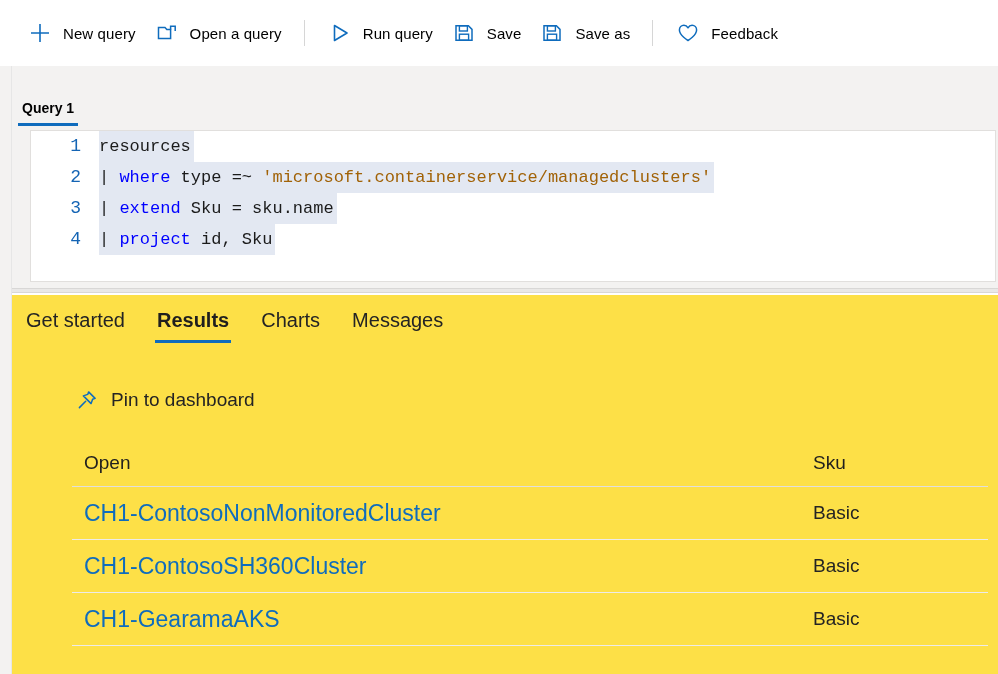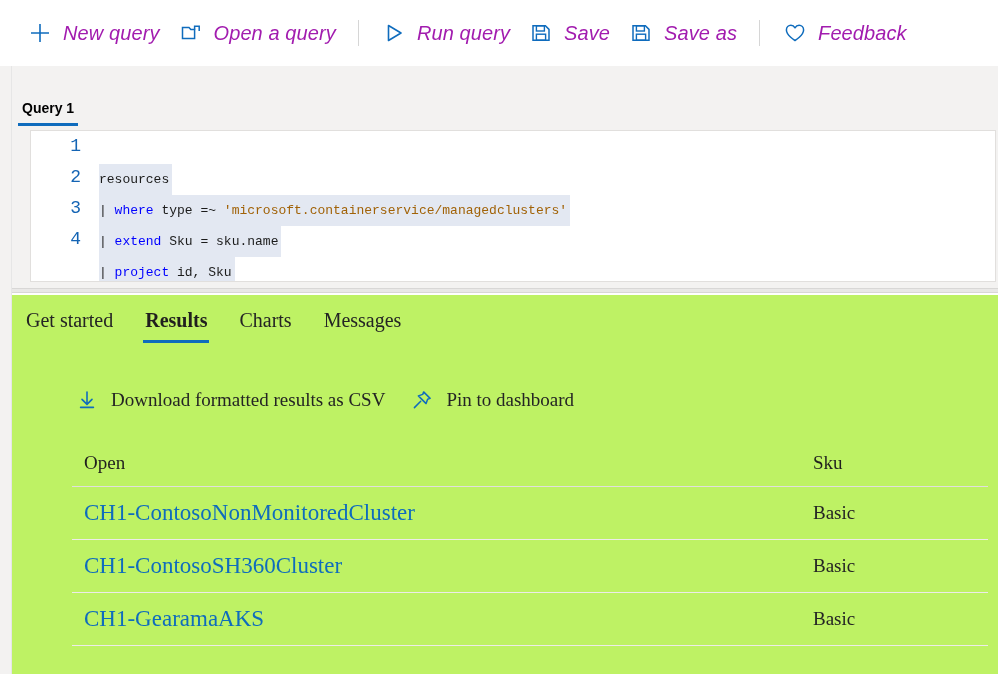--- a/index.html
+++ b/index.html
@@ -38,25 +38,24 @@
   }
   .tb-item .ico {
     display: inline-flex;
     align-items: center;
     justify-content: center;
     width: 26px; height: 26px;
     flex: 0 0 26px;
     color: #0f6cbd;
   }
   .tb-item .lbl {
-    font-size: 20px;
-    color: #a21caf;
+    font-size: 15px;
+    color: #000000;
     margin-left: 10px;
     letter-spacing: .1px;
-    font-style: italic;
   }
   .tb-sep {
     width: 1px;
     height: 26px;
     background: #d6d6d6;
     margin: 0 13px;
     flex: 0 0 1px;
   }
 
   
@@ -121,28 +120,27 @@
     text-align: right;
     padding-right: 18px;
     font-family: "Liberation Mono", monospace;
     font-size: 18px;
     color: #1464b4;
     line-height: 31px;
     user-select: none;
   }
   .code-text {
     font-family: "Liberation Mono", monospace;
-    font-size: 13px;
+    font-size: 17px;
     color: #1b1b1b;
     line-height: 31px;
     white-space: pre;
     background: #e3e8f2;
     padding-right: 3px;
     display: inline-block;
-    margin-top: 33px;
   }
   .kw  { color: #0000ff; }
   .str { color: #a16207; }
   .pipe{ color: #1b1b1b; }
   .plain { color: #1b1b1b; }
 
   
   .splitter {
     position: absolute;
     left: 12px; top: 288px;
@@ -151,22 +149,21 @@
     border-top: 1px solid #d8d7d6;
     border-bottom: 1px solid #d8d7d6;
     cursor: row-resize;
   }
 
   
   .results-area {
     position: absolute;
     left: 12px; top: 295px;
     width: 986px; height: 379px;
-    background: #bef264;
-    font-family: Liberation Serif, serif;
+    background: #fde047;
   }
 
   .result-tabs {
     position: absolute;
     left: 12px; top: 10px;
     display: flex;
     align-items: flex-start;
     height: 48px;
   }
   .rtab {
@@ -378,29 +375,20 @@
       </div>
 
       <div class="rtab">
         <span class="rtab-label">Messages</span>
       </div>
 
     </div>
 
     <div class="action-row">
 
-      <div class="action-item">
-        <span class="ico">
-          <svg width="22" height="22" viewBox="0 0 22 22" fill="none">
-            <path d="M11 3 V15.2 M6 10.4 L11 15.4 L16 10.4" stroke="#0f6cbd" stroke-width="1.6" fill="none" stroke-linecap="round" stroke-linejoin="round"></path>
-            <path d="M4.6 18.4 H17.4" stroke="#0f6cbd" stroke-width="1.6" stroke-linecap="round"></path>
-          </svg>
-        </span>
-        <span class="lbl">Download formatted results as CSV</span>
-      </div>
 
       <div class="action-item">
         <span class="ico">
           <svg width="22" height="22" viewBox="0 0 22 22" fill="none">
             <path d="M12.6 2.9 L19.1 9.4 L16.6 10.3 L15.1 14.6 L7.4 6.9 L11.7 5.4 Z" stroke="#0f6cbd" stroke-width="1.5" fill="none" stroke-linejoin="round"></path>
             <path d="M9.7 12.3 L3.4 18.6" stroke="#0f6cbd" stroke-width="1.5" stroke-linecap="round"></path>
           </svg>
         </span>
         <span class="lbl">Pin to dashboard</span>
       </div>

